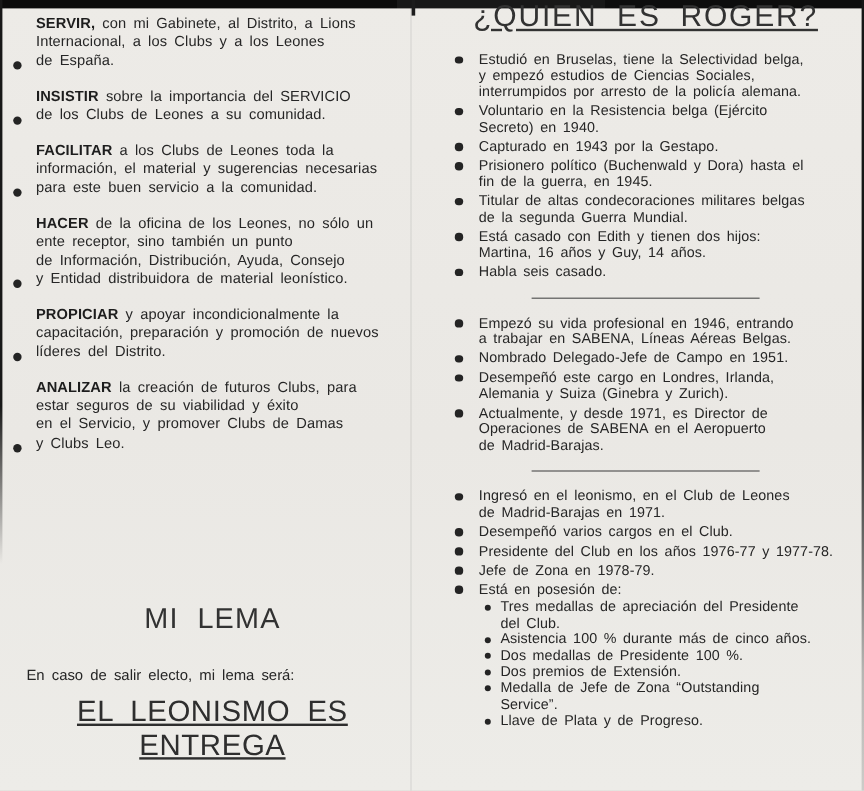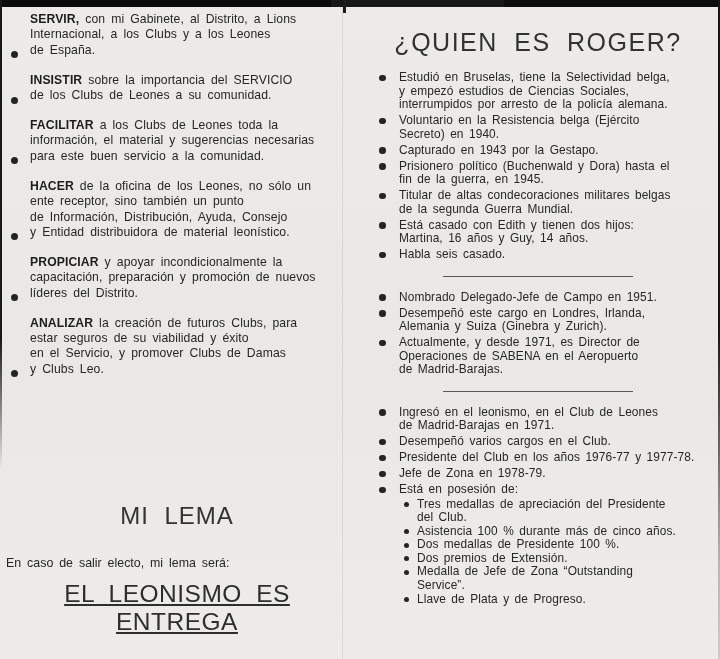--- a/index.html
+++ b/index.html
@@ -26,28 +26,28 @@
     font-size:25px;letter-spacing:1.5px;word-spacing:9px;line-height:29px;}
   .left-col .page-title{margin-top:27px;}
   .program-list{margin:12px 0 0 11px;}
   .p-row{display:flex;margin-bottom:14.5px;align-items:flex-end;}
   .dot{flex:0 0 auto;width:7px;height:7px;border-radius:50%;background:#242424;margin:4.5px 12px 0 0;}
   .p-text{width:322px;font-size:12.2px;line-height:15.4px;white-space:pre-line;
     word-spacing:2.5px;letter-spacing:0.1px;color:#262626;}
   .lead{font-weight:700;color:#1d1d1d;}
   .lema-title{position:absolute;top:502px;left:0;width:354px;text-align:center;margin:0;
     font-weight:400;font-size:24px;letter-spacing:1px;word-spacing:8px;color:#323232;}
-  .lema-intro{position:absolute;top:556px;left:6px;margin:0;font-size:12.4px;
+  .lema-intro{position:absolute;top:556px;left:22px;margin:0;font-size:12.4px;
     word-spacing:2.5px;color:#262626;text-align:center;}
   .motto{position:absolute;top:580px;left:0;width:354px;text-align:center;
     font-size:24.5px;letter-spacing:0.5px;word-spacing:7px;color:#2e2e2e;text-decoration:underline;}
 
   
   .right-col{position:absolute;left:362px;top:0;width:352px;height:659px;}
-  .right-col .page-title{margin-top:28px;word-spacing:8px;}
+  .right-col .page-title{word-spacing:8px;text-decoration:underline;}
   .b-list{margin:14px 0 0 17px;}
   .b-row{display:flex;margin-bottom:2.5px;}
   .b-row .dot{width:6.5px;height:6.5px;margin:3.5px 13.5px 0 0;}
   .b-text{width:316px;font-size:11.9px;line-height:13.5px;white-space:pre-line;
     word-spacing:2px;letter-spacing:0.1px;color:#262626;}
   .divider{width:190px;height:0;border-top:1.8px solid #585858;margin:14px auto 12px auto;}
   .sub-list{margin-top:1px;}
   .sub-row{display:flex;}
   .sub-dot{flex:0 0 auto;width:5px;height:5px;border-radius:50%;background:#242424;margin:4.5px 8px 0 5px;}
   .sub-text{width:295px;font-size:11.9px;line-height:13.6px;white-space:pre-line;
@@ -143,20 +143,25 @@
         </div>
         <div class="b-row">
           <span class="dot"></span>
           <div class="b-text">Habla seis casado.</div>
         </div>
       </div>
     <div class="divider"></div>
     <div class="b-list">
         <div class="b-row">
           <span class="dot"></span>
+          <div class="b-text">Empezó su vida profesional en 1946, entrando
+a trabajar en SABENA, Líneas Aéreas Belgas.</div>
+        </div>
+        <div class="b-row">
+          <span class="dot"></span>
           <div class="b-text">Nombrado Delegado-Jefe de Campo en 1951.</div>
         </div>
         <div class="b-row">
           <span class="dot"></span>
           <div class="b-text">Desempeñó este cargo en Londres, Irlanda,
 Alemania y Suiza (Ginebra y Zurich).</div>
         </div>
         <div class="b-row">
           <span class="dot"></span>
           <div class="b-text">Actualmente, y desde 1971, es Director de

